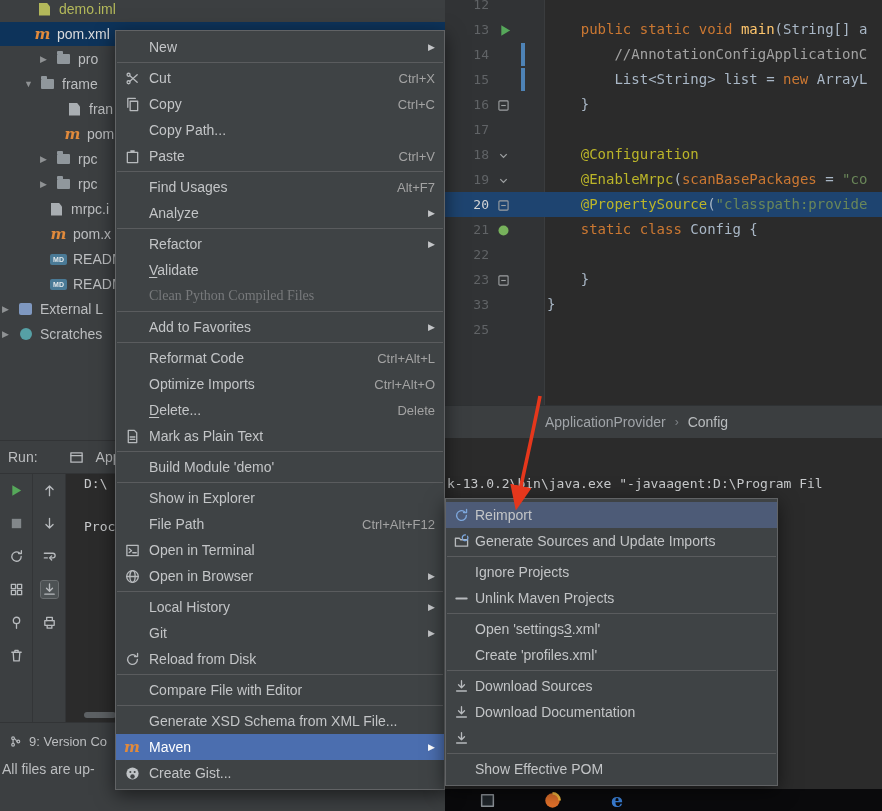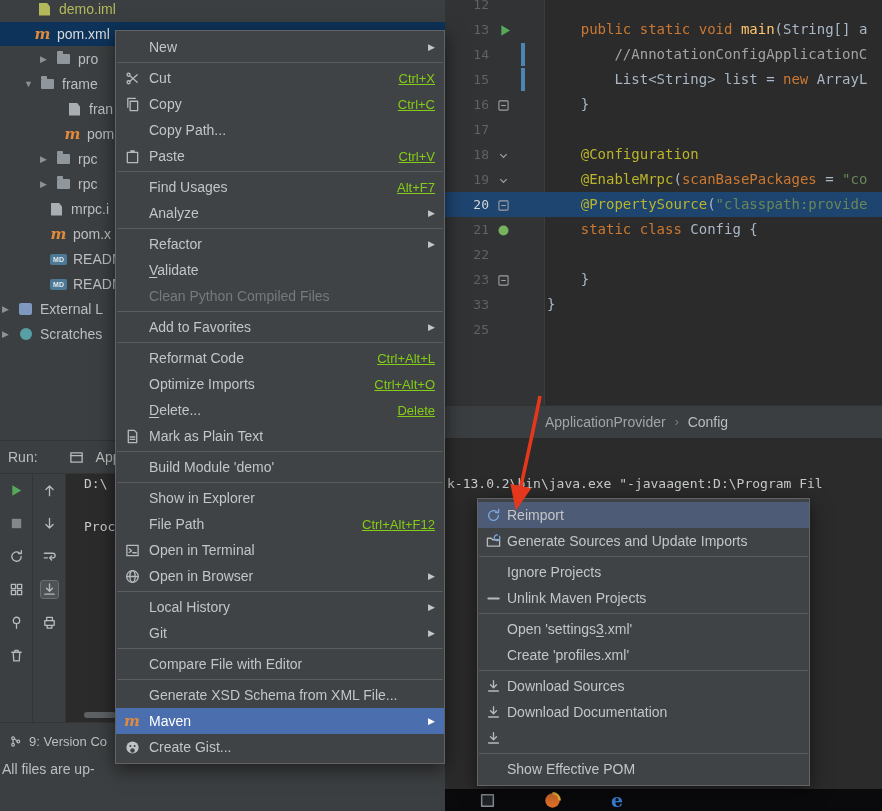--- a/index.html
+++ b/index.html
@@ -71,33 +71,33 @@
 
   
   #taskbar{position:absolute;left:445px;top:789px;width:437px;height:22px;background:#0a0a0c;
            display:flex;align-items:center;gap:47px;padding-left:33px;box-sizing:border-box;z-index:6;}
   .tkicon{width:18px;height:18px;display:flex;align-items:center;justify-content:center;}
   .edge-e{color:#3a7fd5;font-weight:bold;font-size:19px;line-height:18px;font-family:"DejaVu Serif",serif;}
 
   
   .menu{position:absolute;background:#3f4345;border:1px solid #616365;box-shadow:0 5px 18px rgba(0,0,0,.55);
         padding:3px 0;box-sizing:border-box;z-index:20;}
-  #menu-maven{z-index:21;margin-left:32px;}
+  #menu-maven{z-index:21;}
   .mi{height:26px;display:flex;align-items:center;padding:0 9px 0 6px;font-size:14px;color:#c3c5c7;cursor:default;white-space:nowrap;}
   .mic{width:20px;height:16px;display:inline-flex;align-items:center;justify-content:center;margin-right:7px;flex:none;}
   #menu-maven .mic{width:18px;margin-right:5px;}
   .mvnic{color:#e08a3c;font-style:italic;font-weight:bold;font-size:15px;font-family:"DejaVu Serif",serif;}
   .mlbl{white-space:pre;}
   .mlbl u{text-underline-offset:2px;}
-  .msc{margin-left:auto;color:#84cc16;font-size:13px;padding-left:18px;text-decoration:underline;}
+  .msc{margin-left:auto;color:#a3a3a3;font-size:13px;padding-left:18px;}
   .mar{margin-left:auto;color:#c3c5c7;font-size:9px;padding-left:18px;}
   .msel{background:#4b6eaf;color:#fff;}
   .msel .mar{color:#fff;}
   .mhov{background:#4d5b77;}
-  .mdis{color:#77797b;}
+  .mdis{color:#77797b;font-family:Liberation Serif, serif;}
   .msep{height:1px;background:#5a5c5e;margin:2px 1px;}
 
   #arrow-annotation{position:absolute;left:470px;top:388px;width:120px;height:140px;z-index:30;pointer-events:none;}
 </style>
 </head>
 <body>
 
 <div id="tree-panel">
     <div class="trow olive" style="top: -3px; padding-left: 36px;">
       <span class="tic tic-iml">
@@ -502,20 +502,29 @@
     <div class="mi">
       <span class="mic"></span>
       <span class="mlbl">Local History</span>
       <span class="mar">▶</span>
     </div>
     <div class="mi">
       <span class="mic"></span>
       <span class="mlbl">Git</span>
       <span class="mar">▶</span>
     </div>
+    <div class="mi">
+      <span class="mic">
+        <svg width="15" height="15" viewBox="0 0 16 16" fill="none" stroke="#b7babd" stroke-width="1.4" stroke-linecap="round" stroke-linejoin="round">
+          <path d="M13.2 8A5.2 5.2 0 1 1 11 3.8"></path>
+          <path d="M13.4 1.6v3.2h-3.2"></path>
+        </svg>
+      </span>
+      <span class="mlbl">Reload from Disk</span>
+    </div>
     <div class="msep"></div>
     <div class="mi">
       <span class="mic"></span>
       <span class="mlbl">Compare File with Editor</span>
     </div>
     <div class="msep"></div>
     <div class="mi">
       <span class="mic"></span>
       <span class="mlbl">Generate XSD Schema from XML File...</span>
     </div>

